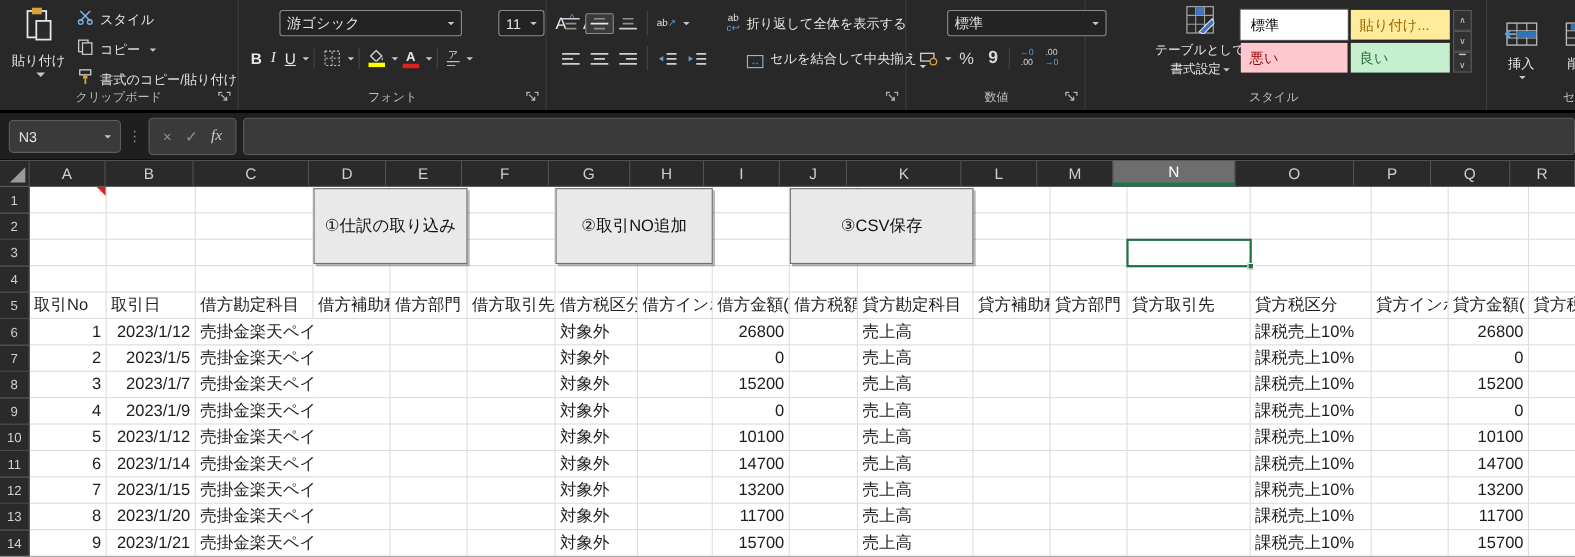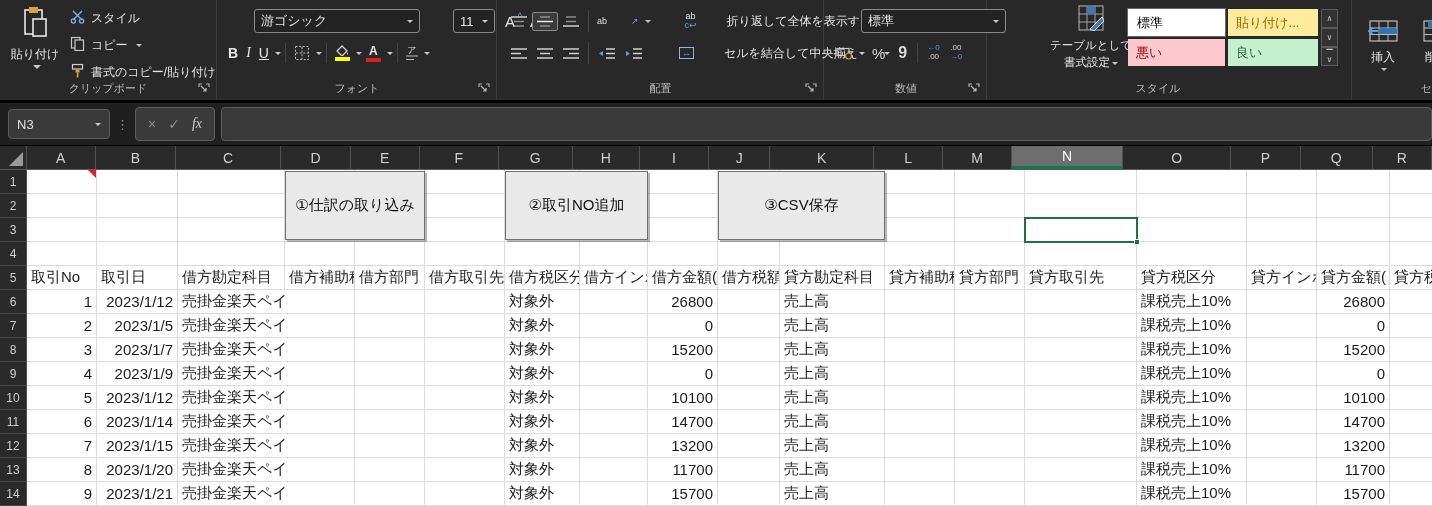--- a/index.html
+++ b/index.html
@@ -34,21 +34,21 @@
   .ital { font-style:italic; font-family:"Liberation Serif","DejaVu Serif",serif; font-size:14px; }
   .und { text-decoration:underline; font-size:14px; }
   .grow-font,.shrink-font { position:relative; font-size:15px; color:#e6e6e6; padding:0 5px; cursor:pointer; }
   .grow-font i,.shrink-font i { position:absolute; top:-2px; right:-2px; font-style:normal; font-size:9px; color:#5f9fd6; }
   .colorbar { display:block; width:15px; height:4px; margin-top:1px; }
   .stackicon { display:flex; flex-direction:column; align-items:center; line-height:1; }
 
   
   .al-row { position:absolute; left:8px; display:flex; align-items:center; height:26px; }
   .al-row.r1 { top:8px; } .al-row.r2 { top:40px; }
-  .icobtn { padding:2px 3px; border:1px solid transparent; border-radius:2px; cursor:pointer; display:flex; align-items:center;gap:24px; }
+  .icobtn { padding:2px 3px; border:1px solid transparent; border-radius:2px; cursor:pointer; display:flex; align-items:flex-end; }
   .icobtn.sel { border-color:#8a8a8a; background:#3a3a3a; }
   .tinytxt { font-size:9px; color:#e0e0e0; line-height:1; }
   .blue { color:#5f9fd6; }
 
   
   .num-row2 { position:absolute; left:6px; top:41px; display:flex; align-items:center; height:24px; }
   .decico { font-size:8px; color:#d8d8d8; line-height:1.1; text-align:center; padding:0 5px; cursor:pointer; }
   .decico b { color:#5f9fd6; font-weight:normal; }
 
   
@@ -291,21 +291,20 @@
               <line x1="9" y1="11" x2="18" y2="11" stroke="#cfcfcf" stroke-width="1.5"></line>
             </svg>
         </span>
         <span style="width:28px"></span>
         <span class="icobtn">
           <span style="border:1px solid #8fb8dd;padding:0 2px;font-size:9px;color:#5f9fd6">↔</span>
           <span class="rtext" style="margin-left:6px">セルを結合して中央揃え</span>
           <span class="chev sm"></span>
         </span>
       </div>
-      <div class="glabel">配置</div>
       <span class="launcher">
         <svg width="12" height="12" viewBox="0 0 12 12">
             <path d="M1,4 V1 H4 M8,1 H11 V4 M3,3 L8,8 M8,5 V8 H5" fill="none" stroke="#b5b5b5" stroke-width="1.2"></path>
           </svg>
       </span>
     </div>
 
     <div class="rgroup" style="left:826px;width:161px">
       <div class="font-row1" style="left:7px">
         <div class="combo" style="width:145px">

